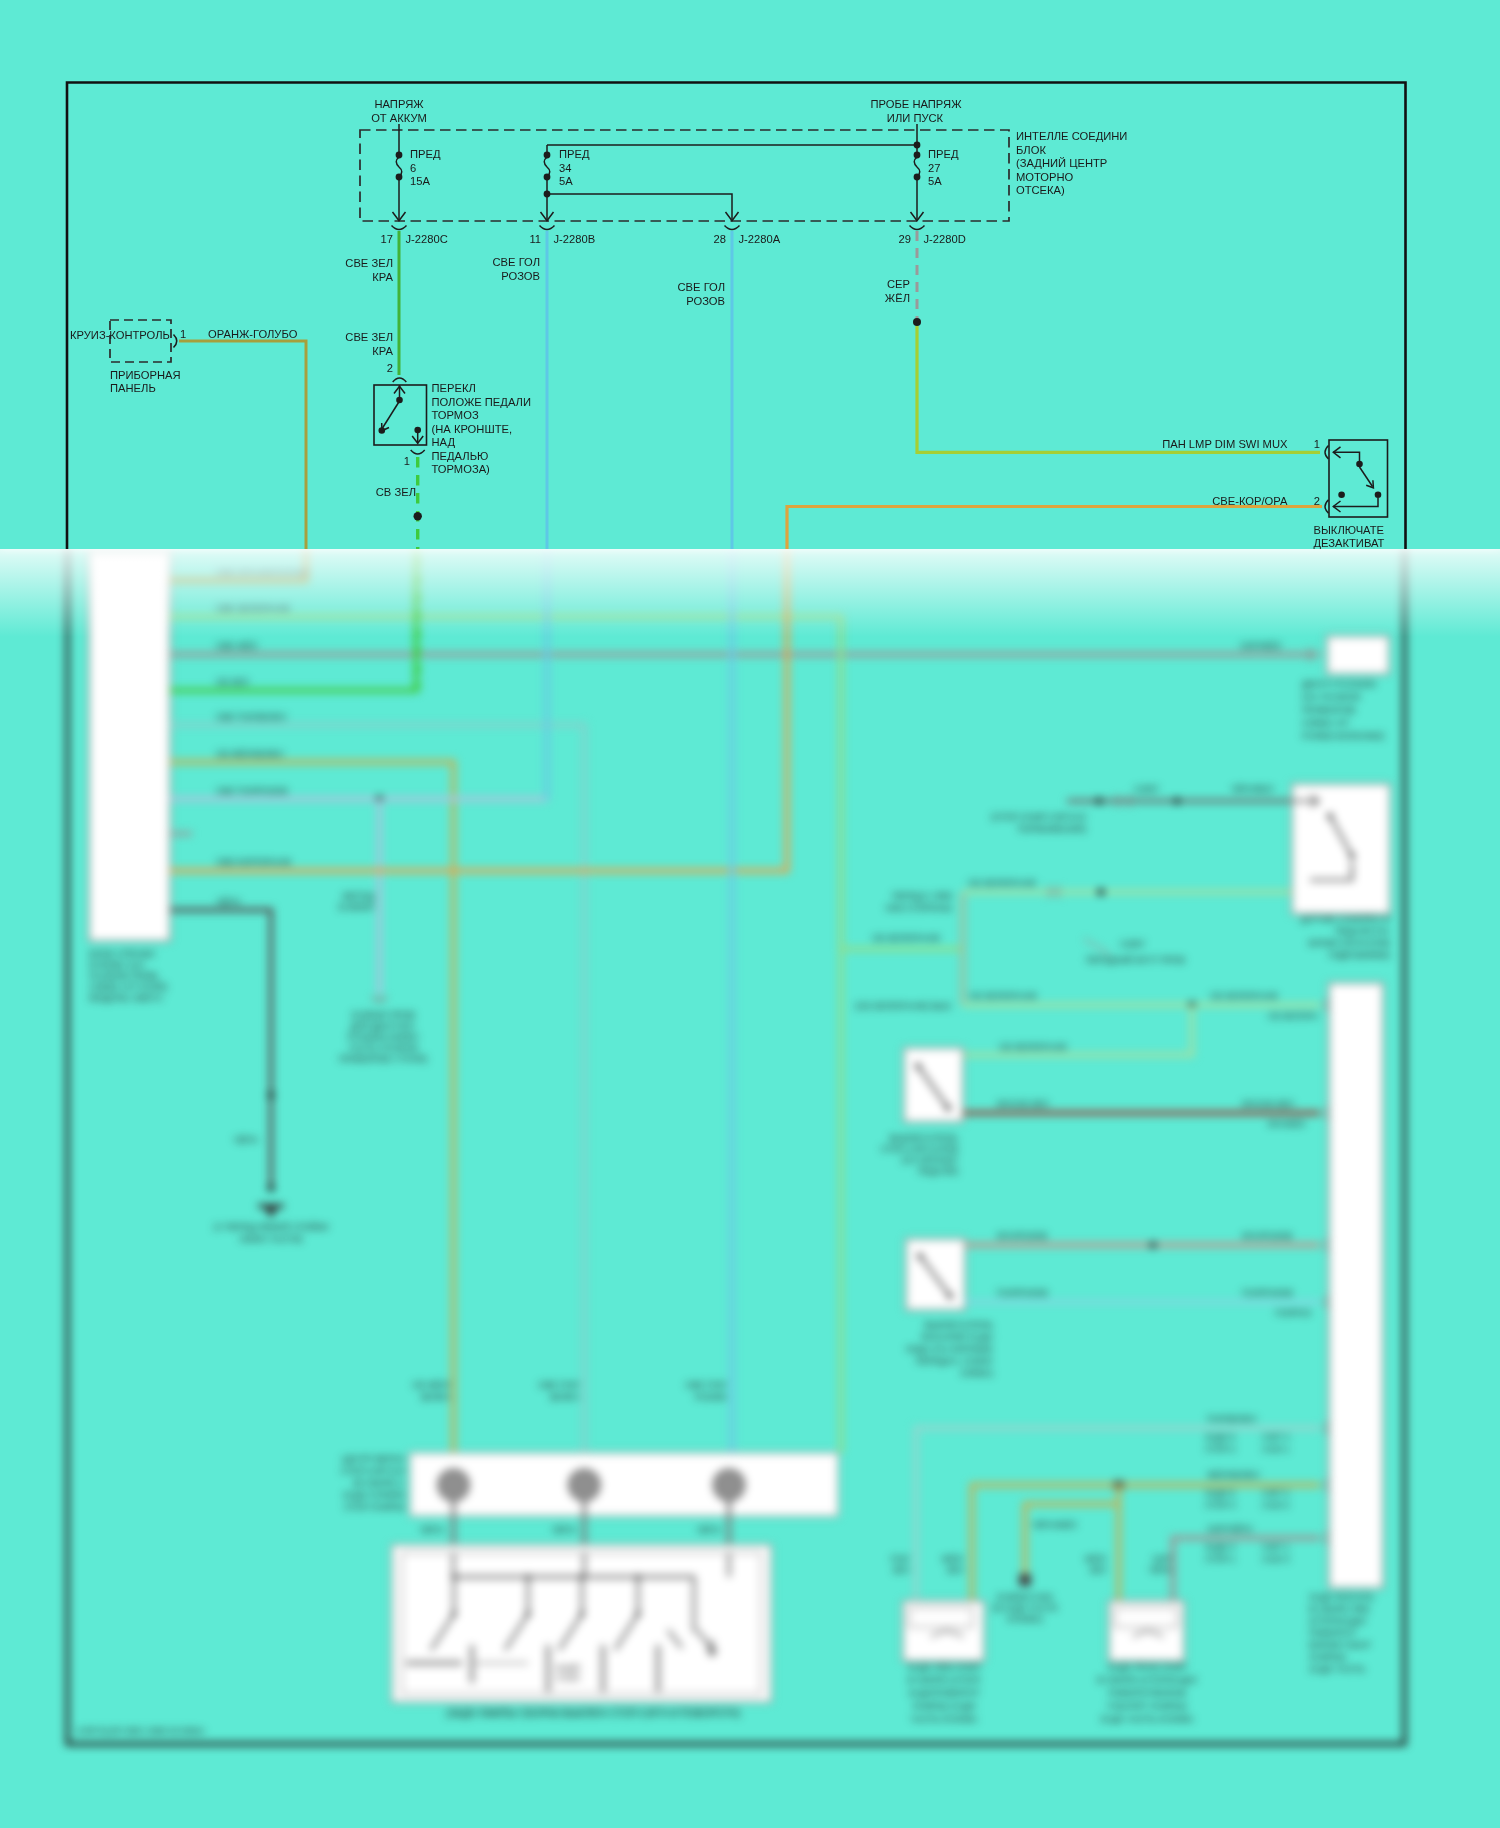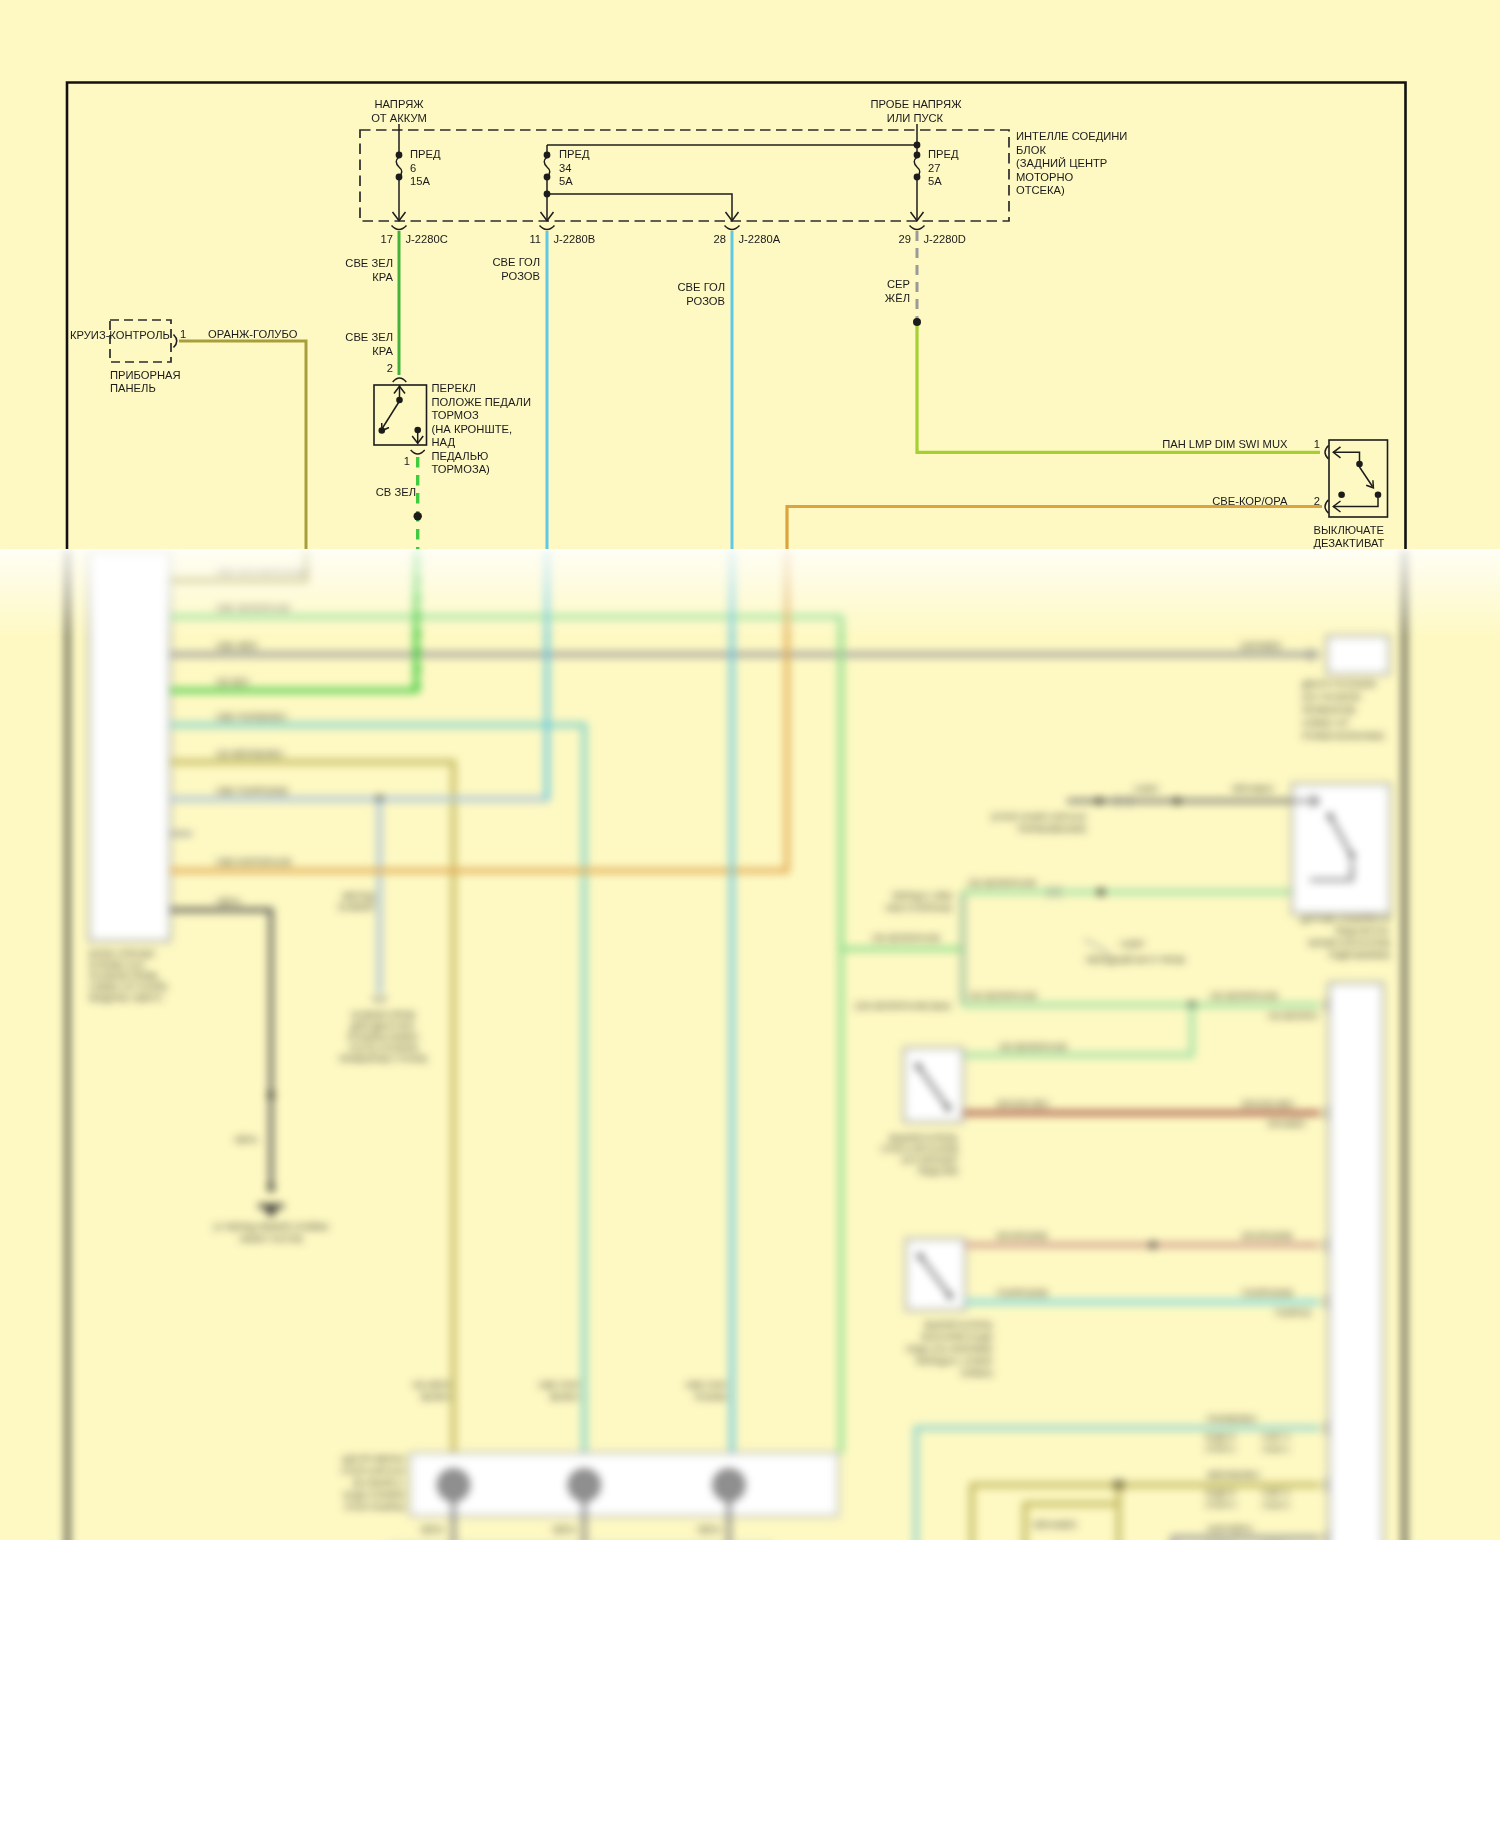--- a/index.html
+++ b/index.html
@@ -1,16 +1,16 @@
 <!DOCTYPE html>
 <html><head>
 <meta charset="utf-8">
 <style>
 html,body{margin:0;padding:0;background:#ffffff;}
-#page{position:relative;width:1500px;height:1540px;background:#fef9c3;overflow:hidden;
+#page{position:relative;width:1500px;height:1828px;background:#5eead4;overflow:hidden;
   font-family:"Liberation Sans", sans-serif;}
 #sharp{position:absolute;left:0;top:0;}
 #blurwrap{position:absolute;left:0;top:549px;width:1500px;height:1279px;overflow:hidden;}
 #blursvg{position:absolute;left:0;top:-549px;filter:blur(4.1px);}
 #fade{position:absolute;left:0;top:549px;width:1500px;height:88px;background:linear-gradient(to bottom, rgba(255,255,255,0.82), rgba(255,255,255,0));pointer-events:none;}
 text{fill:#1a1a1a;}
 </style>
 </head>
 <body>
 <div id="page">

